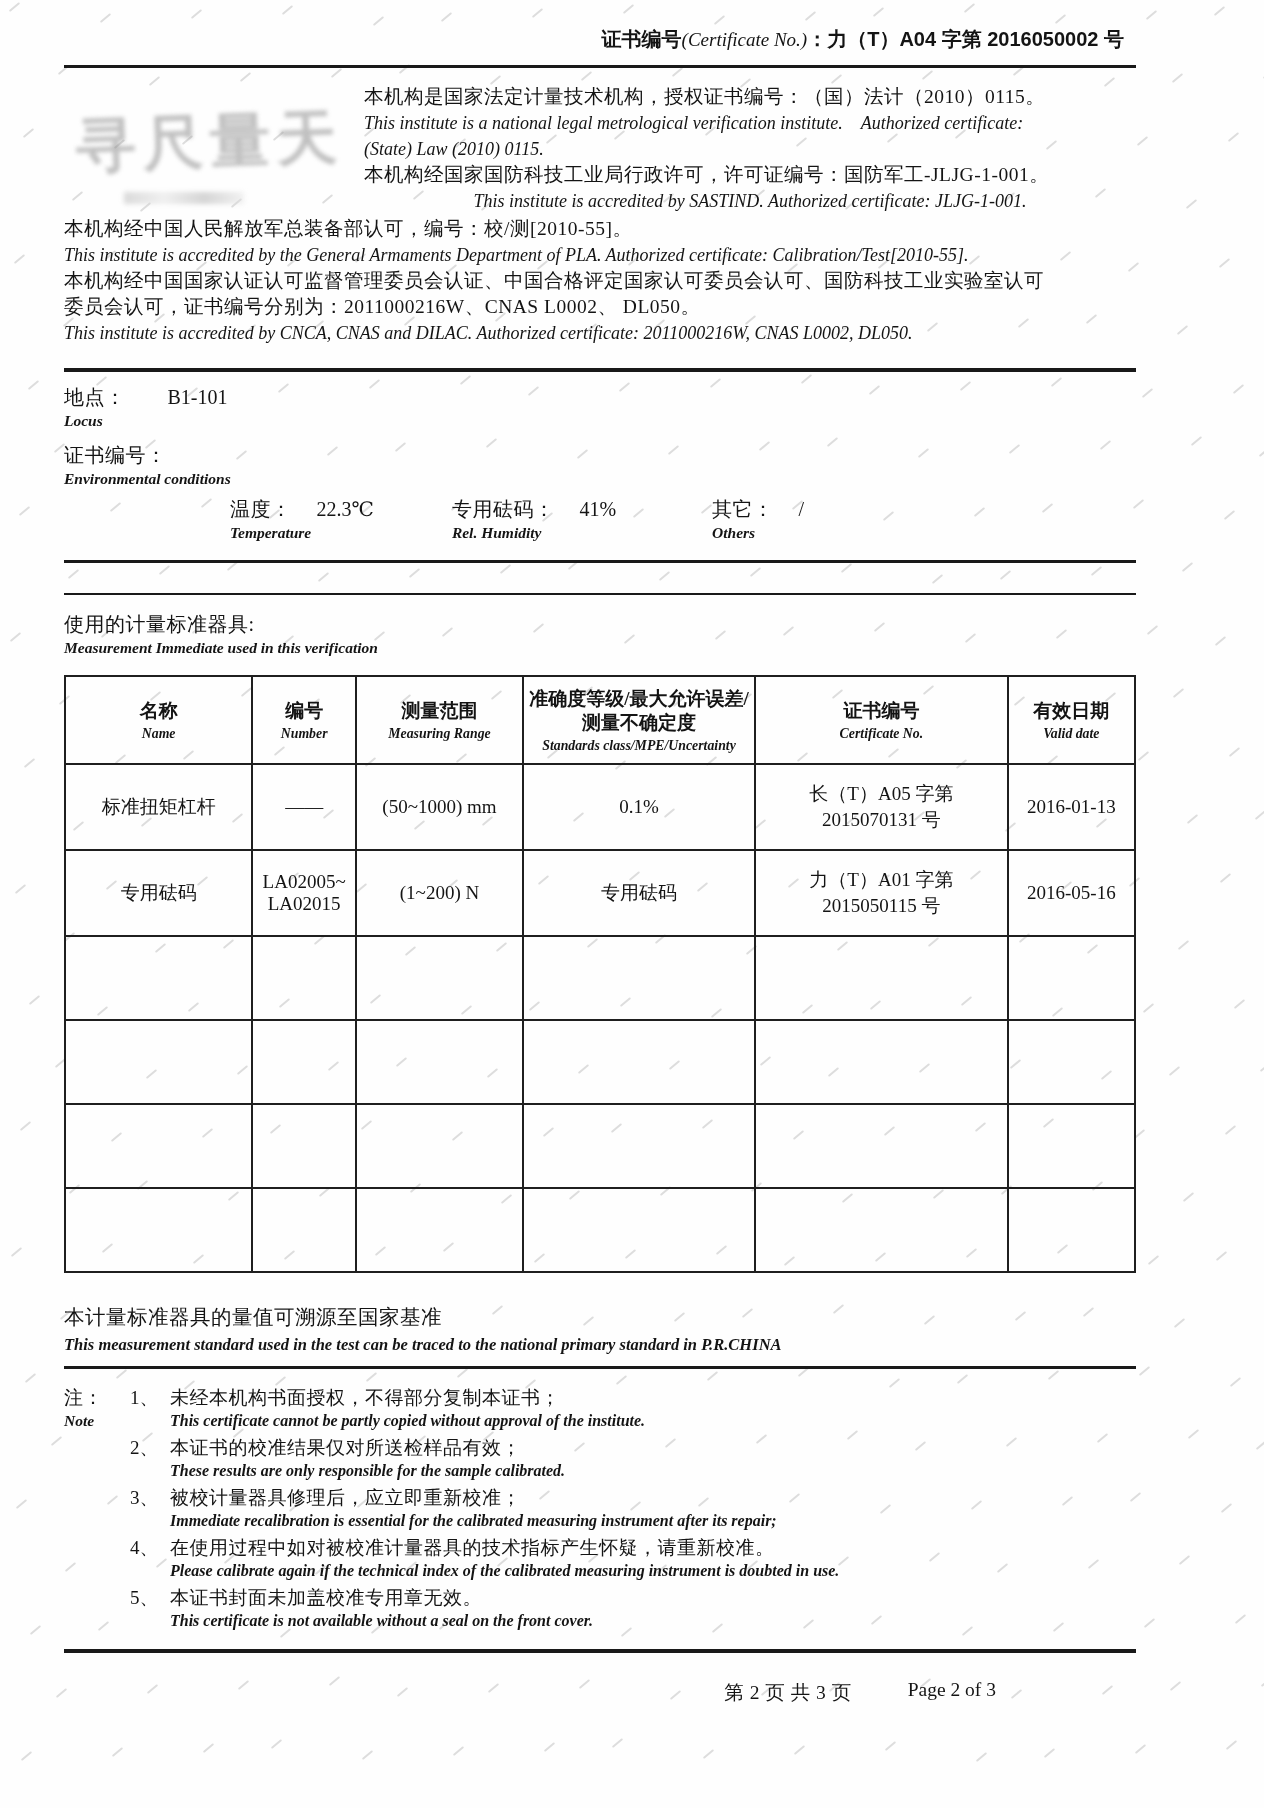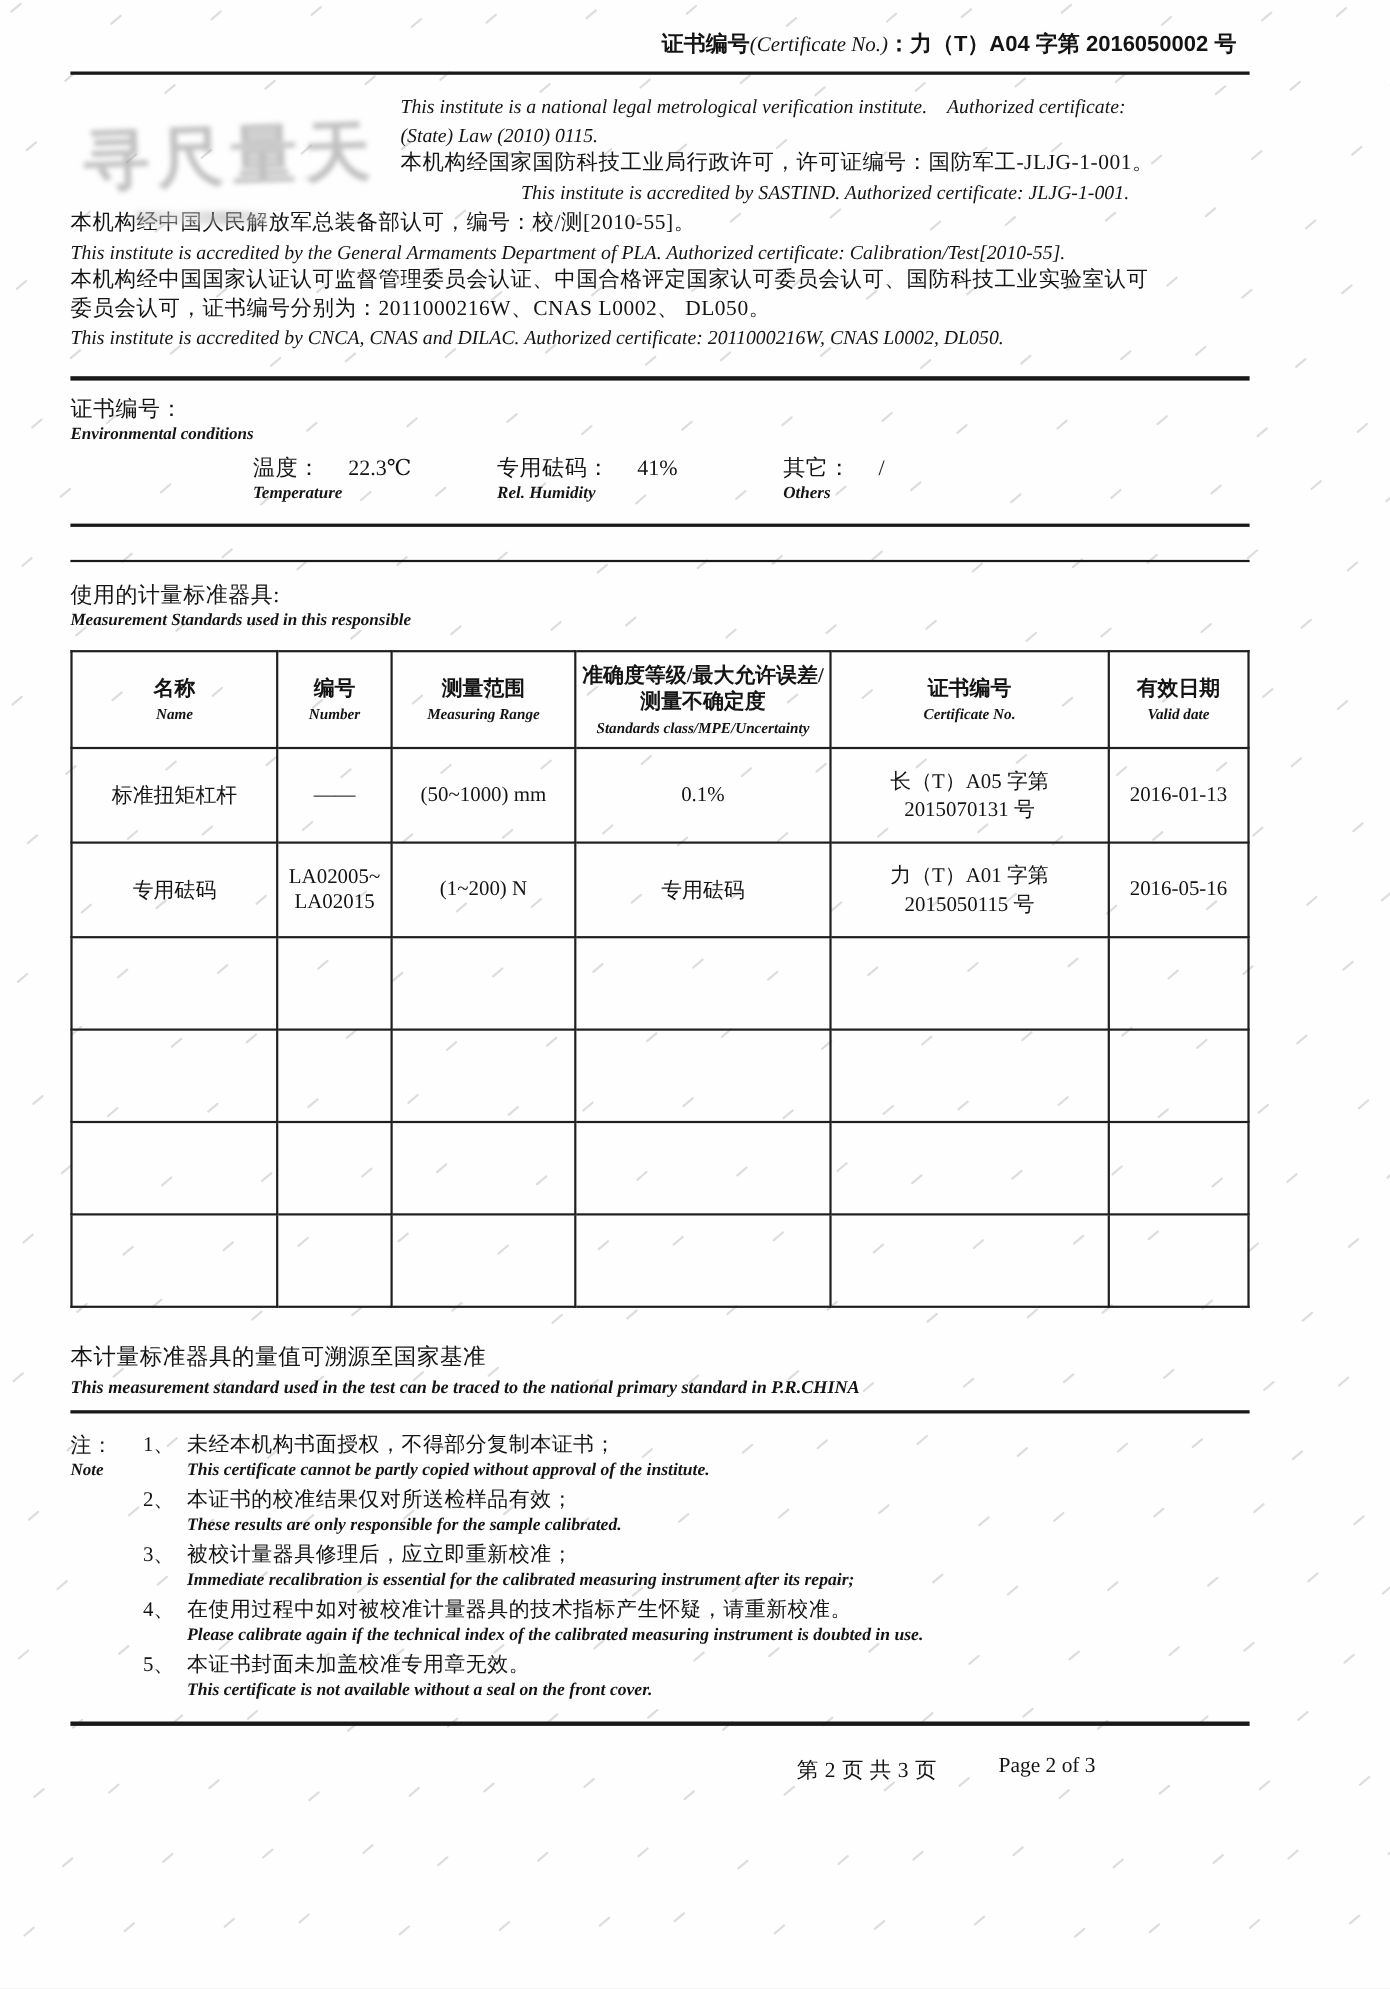--- a/index.html
+++ b/index.html
@@ -510,37 +510,45 @@
       <span class="cnb">证书编号</span><span class="en">(Certificate No.)</span><span class="cnb">：</span><span class="cnb">力（T）A04 字第 2016050002 号</span>
     </div>
     <div class="hr m-top1"></div>
 
     <div class="header-flex">
       <div class="seal-box">
         <span class="seal-text">寻尺量天</span>
         <span class="seal-sub"></span>
       </div>
       <div class="acc1">
+        <div class="cn">本机构是国家法定计量技术机构，授权证书编号：（国）法计（2010）0115。</div>
         <div class="en">This institute is a national legal metrological verification institute.　Authorized certificate:</div>
         <div class="en">(State) Law (2010) 0115.</div>
         <div class="cn">本机构经国家国防科技工业局行政许可，许可证编号：国防军工-JLJG-1-001。</div>
         <div class="en centered">This institute is accredited by SASTIND. Authorized certificate: JLJG-1-001.</div>
       </div>
     </div>
 
     <div class="acc2">
       <div class="cn">本机构经中国人民解放军总装备部认可，编号：校/测[2010-55]。</div>
       <div class="en">This institute is accredited by the General Armaments Department of PLA. Authorized certificate: Calibration/Test[2010-55].</div>
       <div class="cn">本机构经中国国家认证认可监督管理委员会认证、中国合格评定国家认可委员会认可、国防科技工业实验室认可</div>
       <div class="cn">委员会认可，证书编号分别为：2011000216W、CNAS L0002、 DL050。</div>
       <div class="en">This institute is accredited by CNCA, CNAS and DILAC. Authorized certificate: 2011000216W, CNAS L0002, DL050.</div>
     </div>
 
     <div class="hr heavy" style="margin-top:22px"></div>
 
+    <div class="sec">
+      <div class="kv">
+        <span class="cn">地点：</span>
+        <span class="val">B1-101</span>
+      </div>
+      <div class="en-label">Locus</div>
+    </div>
 
     <div class="sec">
       <div class="kv">
         <span class="cn">证书编号：</span>
       </div>
       <div class="en-label">Environmental conditions</div>
       <div class="env-row">
         <div class="env-item ml1">
           <span class="cn">温度：</span>
           <span class="val">22.3℃</span>
@@ -559,21 +567,21 @@
       </div>
     </div>
 
     <div class="hr" style="margin-top:18px"></div>
 
 
     <div class="hr" style="margin-top:30px;height:2px"></div>
 
     <div class="std-title">
       <div class="cn">使用的计量标准器具:</div>
-      <div class="en-label">Measurement Standards used in this responsible</div>
+      <div class="en-label">Measurement Immediate used in this verification</div>
     </div>
 
     <table>
       <colgroup>
         <col style="width:17.5%">
           <col style="width:9.7%">
           <col style="width:15.6%">
         <col style="width:21.7%">
           <col style="width:23.6%">
           <col style="width:11.9%">

